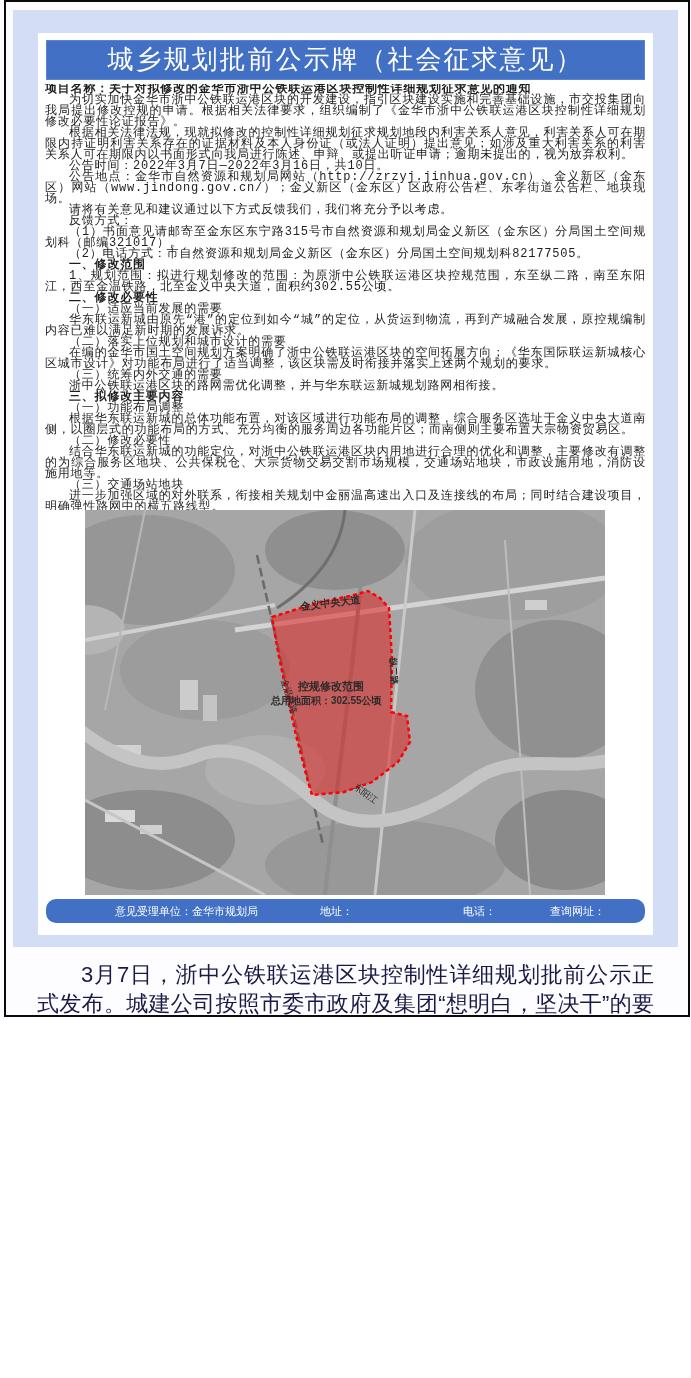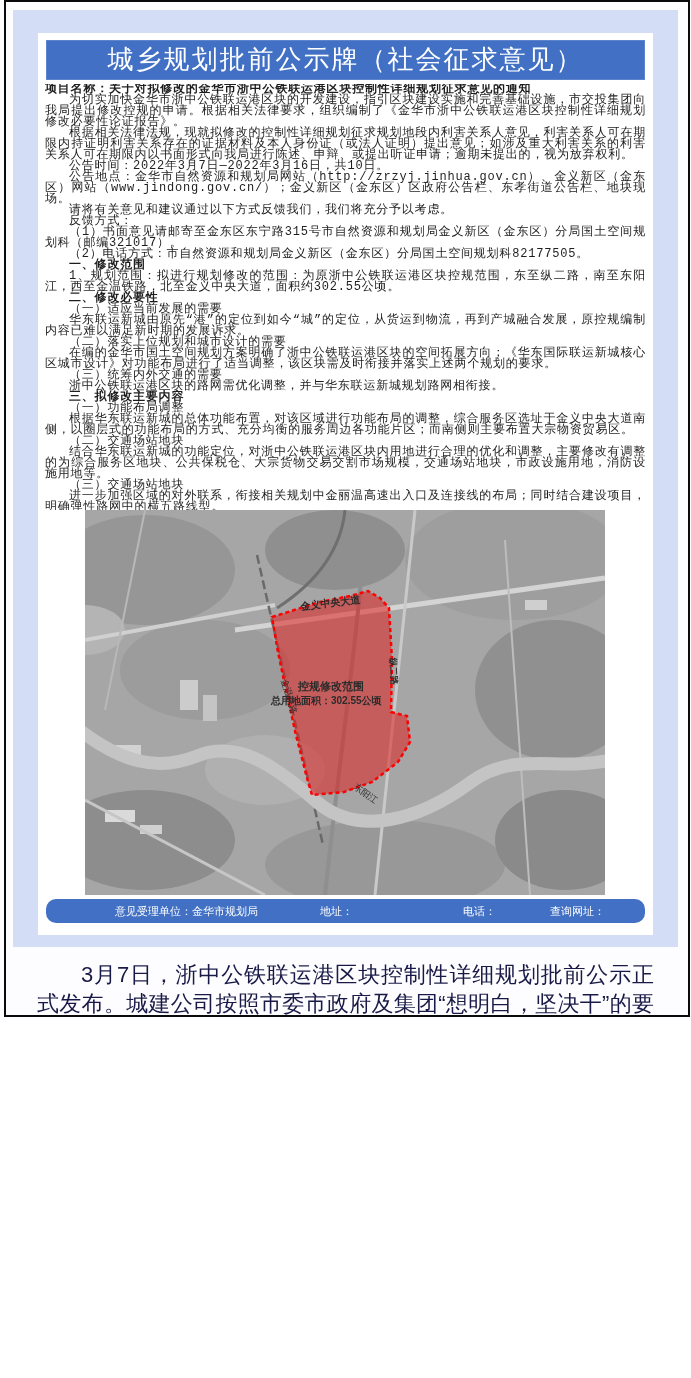--- a/index.html
+++ b/index.html
@@ -54,21 +54,21 @@
           <div class="n-line bold ind">二、修改必要性</div>
           <div class="n-line ind">（一）适应当前发展的需要</div>
           <div class="n-line ind">华东联运新城由原先“港”的定位到如今“城”的定位，从货运到物流，再到产城融合发展，原控规编制内容已难以满足新时期的发展诉求。</div>
           <div class="n-line ind">（二）落实上位规划和城市设计的需要</div>
           <div class="n-line ind">在编的金华市国土空间规划方案明确了浙中公铁联运港区块的空间拓展方向；《华东国际联运新城核心区城市设计》对功能布局进行了适当调整，该区块需及时衔接并落实上述两个规划的要求。</div>
           <div class="n-line ind">（三）统筹内外交通的需要</div>
           <div class="n-line ind">浙中公铁联运港区块的路网需优化调整，并与华东联运新城规划路网相衔接。</div>
           <div class="n-line bold ind">三、拟修改主要内容</div>
           <div class="n-line ind">（一）功能布局调整</div>
           <div class="n-line ind">根据华东联运新城的总体功能布置，对该区域进行功能布局的调整，综合服务区选址于金义中央大道南侧，以圈层式的功能布局的方式、充分均衡的服务周边各功能片区；而南侧则主要布置大宗物资贸易区。</div>
-          <div class="n-line ind">（二）交通场站地块</div>
+          <div class="n-line ind">（二）修改必要性</div>
           <div class="n-line ind">结合华东联运新城的功能定位，对浙中公铁联运港区块内用地进行合理的优化和调整，主要修改有调整的为综合服务区地块、公共保税仓、大宗货物交易交割市场规模，交通场站地块，市政设施用地，消防设施用地等。</div>
           <div class="n-line ind">（三）交通场站地块</div>
           <div class="n-line ind">进一步加强区域的对外联系，衔接相关规划中金丽温高速出入口及连接线的布局；同时结合建设项目，明确弹性路网中的横五路线型。</div>
           <div class="n-line ind">（四）市政设施完善</div>
           <div class="n-line ind">增加一处消防设施用地，用地面积约1.25公顷。</div>
         </div>
 
       <div class="map">
         <svg width="520" height="385" viewBox="0 0 520 385">
 

